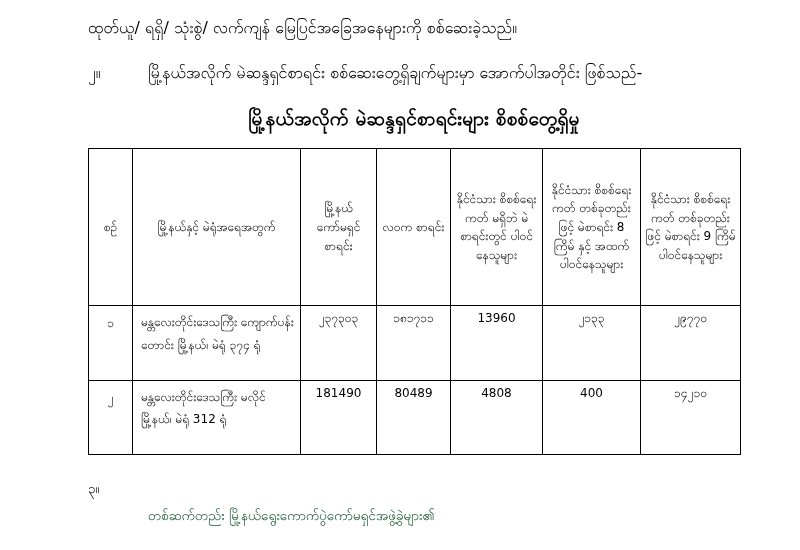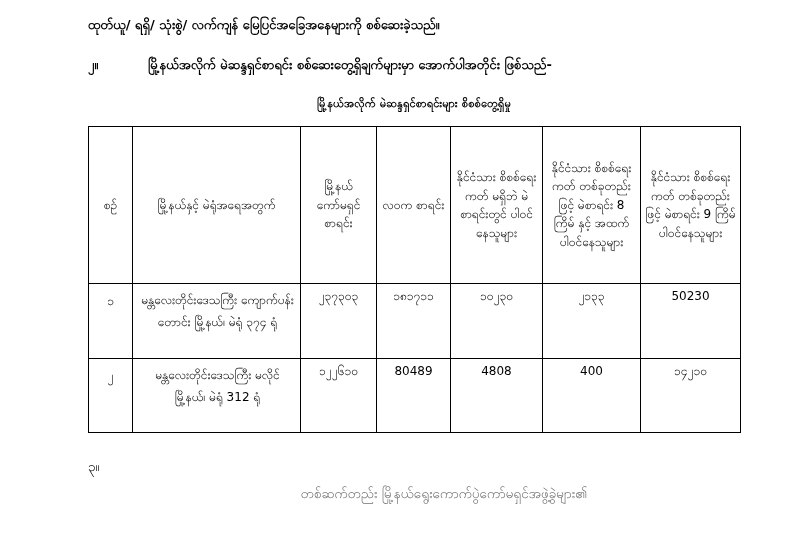--- a/index.html
+++ b/index.html
@@ -15,45 +15,44 @@
     color: #000000;
   }
   .page {
     position: relative;
     width: 800px;
     height: 550px;
     box-sizing: border-box;
     padding: 10px 60px 0 88px;
   }
   .para {
-    font-size: 13px;
+    font-size: 16px;
     line-height: 1.7;
     margin: 0 0 6px 0;
     white-space: nowrap;
-    font-weight: bold;
   }
   .para-1 {
     margin-top: 4px;
   }
   .para-2 {
     margin-top: 18px;
     display: flex;
     align-items: baseline;
   }
   .marker {
     display: inline-block;
     width: 60px;
     flex: 0 0 60px;
   }
   .para-2-text {
     flex: 1 1 auto;
   }
   .title {
     text-align: center;
-    font-size: 11px;
+    font-size: 19px;
     font-weight: bold;
     margin: 20px 0 14px 0;
     letter-spacing: 0.2px;
   }
   table.data {
     border-collapse: collapse;
     width: 652px;
     margin: 0 auto;
     table-layout: fixed;
   }
@@ -68,21 +67,21 @@
   }
   table.data thead th {
     height: 150px;
     font-weight: normal;
   }
   table.data td.cell-sn {
     vertical-align: top;
     padding-top: 8px;
   }
   table.data td.cell-name {
-    text-align: center;
+    text-align: left;
     vertical-align: top;
     padding: 5px 6px 24px 8px;
     line-height: 1.85;
   }
   table.data td.num {
     vertical-align: top;
   }
   .col-sn { width: 44px; }
   .col-name { width: 168px; }
   .col-c3 { width: 76px; }
@@ -96,22 +95,21 @@
     align-items: baseline;
     font-size: 13.5px;
     line-height: 1.7;
   }
   .para-3 .marker { width: 60px; flex: 0 0 60px; }
   .tail {
     margin-top: 4px;
     font-size: 13.5px;
     line-height: 1.7;
     padding-left: 60px;
-    color: #737373;
-    text-align: center;
+    color: #14532d;
   }
   .clip-bottom {
     position: absolute;
     left: 0;
     right: 0;
     bottom: 0;
     height: 6px;
     background: #ffffff;
   }
 </style>
@@ -149,28 +147,28 @@
         <th>နိုင်ငံသား စိစစ်ရေးကတ် တစ်ခုတည်းဖြင့် မဲစာရင်း 8 ကြိမ် နှင့် အထက် ပါဝင်နေသူများ</th>
         <th>နိုင်ငံသား စိစစ်ရေးကတ် တစ်ခုတည်းဖြင့် မဲစာရင်း 9 ကြိမ် ပါဝင်နေသူများ</th>
       </tr>
     </thead>
     <tbody>
       <tr>
         <td class="cell-sn">၁</td>
         <td class="cell-name">မန္တလေးတိုင်းဒေသကြီး ကျောက်ပန်းတောင်း မြို့နယ်၊ မဲရုံ ၃၇၄ ရုံ</td>
         <td class="num">၂၃၇၃၀၃</td>
         <td class="num">၁၈၁၇၁၁</td>
-        <td class="num">၁၀၂၃၀</td>
+        <td class="num">13960</td>
         <td class="num">၂၁၃၃</td>
-        <td class="num">50230</td>
+        <td class="num">၂၉၇၇၀</td>
       </tr>
       <tr>
         <td class="cell-sn">၂</td>
         <td class="cell-name">မန္တလေးတိုင်းဒေသကြီး မလိုင်မြို့နယ်၊ မဲရုံ 312 ရုံ</td>
-        <td class="num">၁၂၂၆၁၀</td>
+        <td class="num">181490</td>
         <td class="num">80489</td>
         <td class="num">4808</td>
         <td class="num">400</td>
         <td class="num">၁၄၂၁၀</td>
       </tr>
     </tbody>
   </table>
 
   <div class="para-3">
     <span class="marker">၃။</span>

